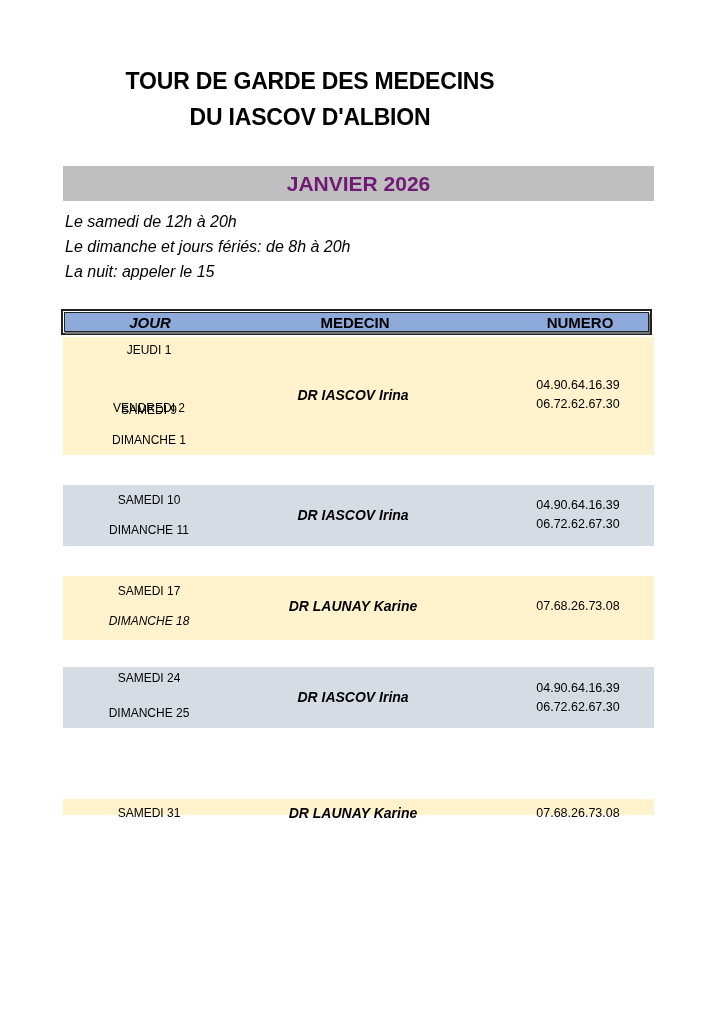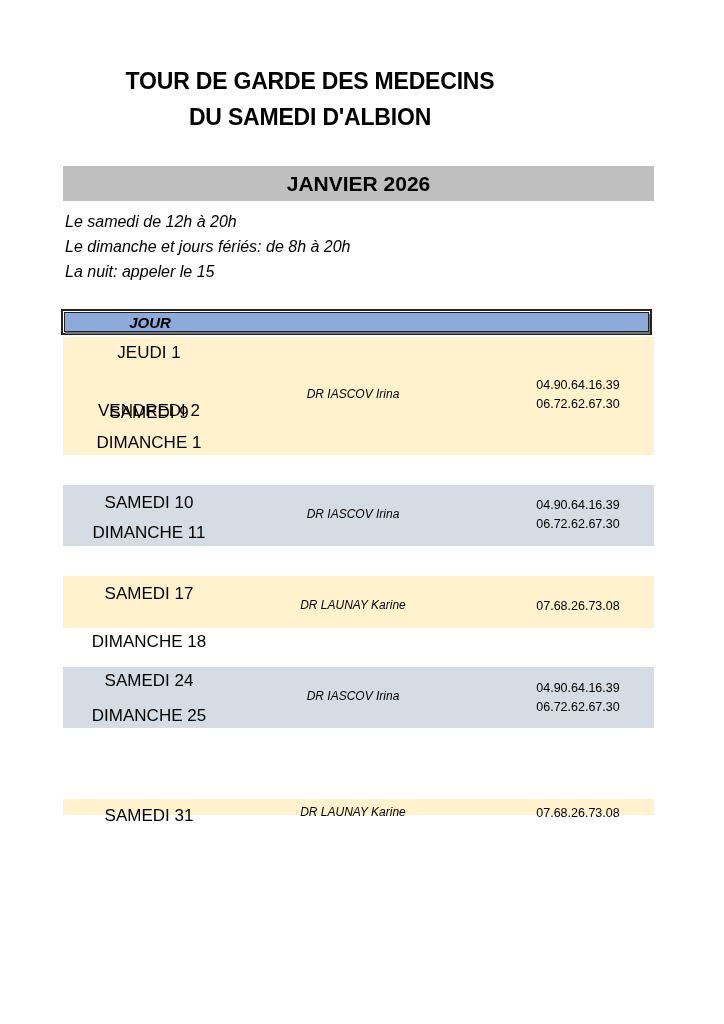--- a/index.html
+++ b/index.html
@@ -1,53 +1,55 @@
 <!DOCTYPE html>
 <html><head>
 <meta charset="utf-8">
 <style>
   html, body { margin: 0; padding: 0; background: #ffffff; }
   body { width: 724px; height: 1024px; position: relative; font-family: "Liberation Sans", sans-serif; color: #000; overflow: hidden; }
   .title { position: absolute; left: 0; width: 620px; text-align: center; font-weight: bold; font-size: 23px; letter-spacing: -0.2px; }
   .t1 { top: 68px; }
   .t2 { top: 104px; }
   .month-bar { position: absolute; left: 63px; top: 166px; width: 591px; height: 35px; background: #bfbfbf; text-align: center; }
-  .month-bar span { color: #000000; font-weight: bold; font-size: 21px; line-height: 36px; }
+  .month-bar span { color: #701a75; font-weight: bold; font-size: 21px; line-height: 36px; }
   .info { position: absolute; left: 65px; font-style: italic; font-size: 16px; text-align: right; }
   .i1 { top: 213px; } .i2 { top: 238px; } .i3 { top: 263px; }
   .thead { position: absolute; left: 61px; top: 309px; width: 591px; height: 26px; border: 2px solid #222; box-sizing: border-box; padding: 1px; background: #fff; }
   .thead-inner { width: 100%; height: 100%; background: #8eaadb; border: 1px solid #222; box-sizing: border-box; position: relative; box-shadow: 1px 2px 0 #777; }
   .th { position: absolute; top: 0; font-weight: bold; font-size: 15px; line-height: 20px; text-align: center; }
   .th-jour { left: 0; width: 170px; font-style: italic; }
   .th-med { left: 195px; width: 190px; }
   .th-num { left: 420px; width: 190px; }
   .block { position: absolute; left: 63px; width: 591px; }
   .yellow { background: #fff2cc; }
   .gray { background: #d6dce4; }
-  .day { position: absolute; left: 0; width: 172px; text-align: center; font-size: 17px; }
-  .doc { position: absolute; left: 190px; width: 200px; text-align: center; font-size: 12px; font-weight: normal; font-style: italic; }
+  .day { position: absolute; left: 0; width: 172px; text-align: center; font-size: 12px; }
+  .doc { position: absolute; left: 190px; width: 200px; text-align: center; font-size: 14px; font-weight: bold; font-style: italic; }
   .num { position: absolute; left: 420px; width: 190px; text-align: center; font-size: 12.5px; line-height: 19px; }
 </style>
 </head>
 <body>
 
 <div class="title t1">TOUR DE GARDE DES MEDECINS</div>
-<div class="title t2">DU SAMEDI D'ALBION</div>
+<div class="title t2">DU IASCOV D'ALBION</div>
 
 <div class="month-bar">
   <span>JANVIER 2026</span>
 </div>
 
 <div class="info i1">Le samedi de 12h à 20h</div>
 <div class="info i2">Le dimanche et jours fériés: de 8h à 20h</div>
 <div class="info i3">La nuit: appeler le 15</div>
 
 <div class="thead">
   <div class="thead-inner">
     <div class="th th-jour">JOUR</div>
+    <div class="th th-med">MEDECIN</div>
+    <div class="th th-num">NUMERO</div>
   </div>
 </div>
 
 <div class="block yellow" style="top:337px;height:118px;">
   <div class="day" style="top:6px;">JEUDI 1</div>
   <div class="day" style="top:36px;margin-top:28px;">VENDREDI 2</div>
   <div class="day" style="top:66px;">SAMEDI 9</div>
   <div class="day" style="top:96px;">DIMANCHE 1</div>
   <div class="doc" style="top:50px;">DR IASCOV Irina</div>
   <div class="num" style="top:39px;">04.90.64.16.39</div>
@@ -55,23 +57,23 @@
 </div>
 
 <div class="block gray" style="top:485px;height:61px;">
   <div class="day" style="top:8px;text-align:center;">SAMEDI 10</div>
   <div class="day" style="top:38px;">DIMANCHE 11</div>
   <div class="doc" style="top:22px;">DR IASCOV Irina</div>
   <div class="num" style="top:11px;">04.90.64.16.39</div>
   <div class="num" style="top:30px;">06.72.62.67.30</div>
 </div>
 
-<div class="block yellow" style="top:576px;height:52px;">
+<div class="block yellow" style="top:576px;height:64px;">
   <div class="day" style="top:8px;">SAMEDI 17</div>
-  <div class="day" style="top:56px;">DIMANCHE 18</div>
+  <div class="day" style="top:38px;font-style:italic;">DIMANCHE 18</div>
   <div class="doc" style="top:22px;">DR LAUNAY Karine</div>
   <div class="num" style="top:21px;">07.68.26.73.08</div>
 </div>
 
 <div class="block gray" style="top:667px;height:61px;">
   <div class="day" style="top:4px;">SAMEDI 24</div>
   <div class="day" style="top:39px;">DIMANCHE 25</div>
   <div class="doc" style="top:22px;">DR IASCOV Irina</div>
   <div class="num" style="top:12px;">04.90.64.16.39</div>
   <div class="num" style="top:31px;">06.72.62.67.30</div>

